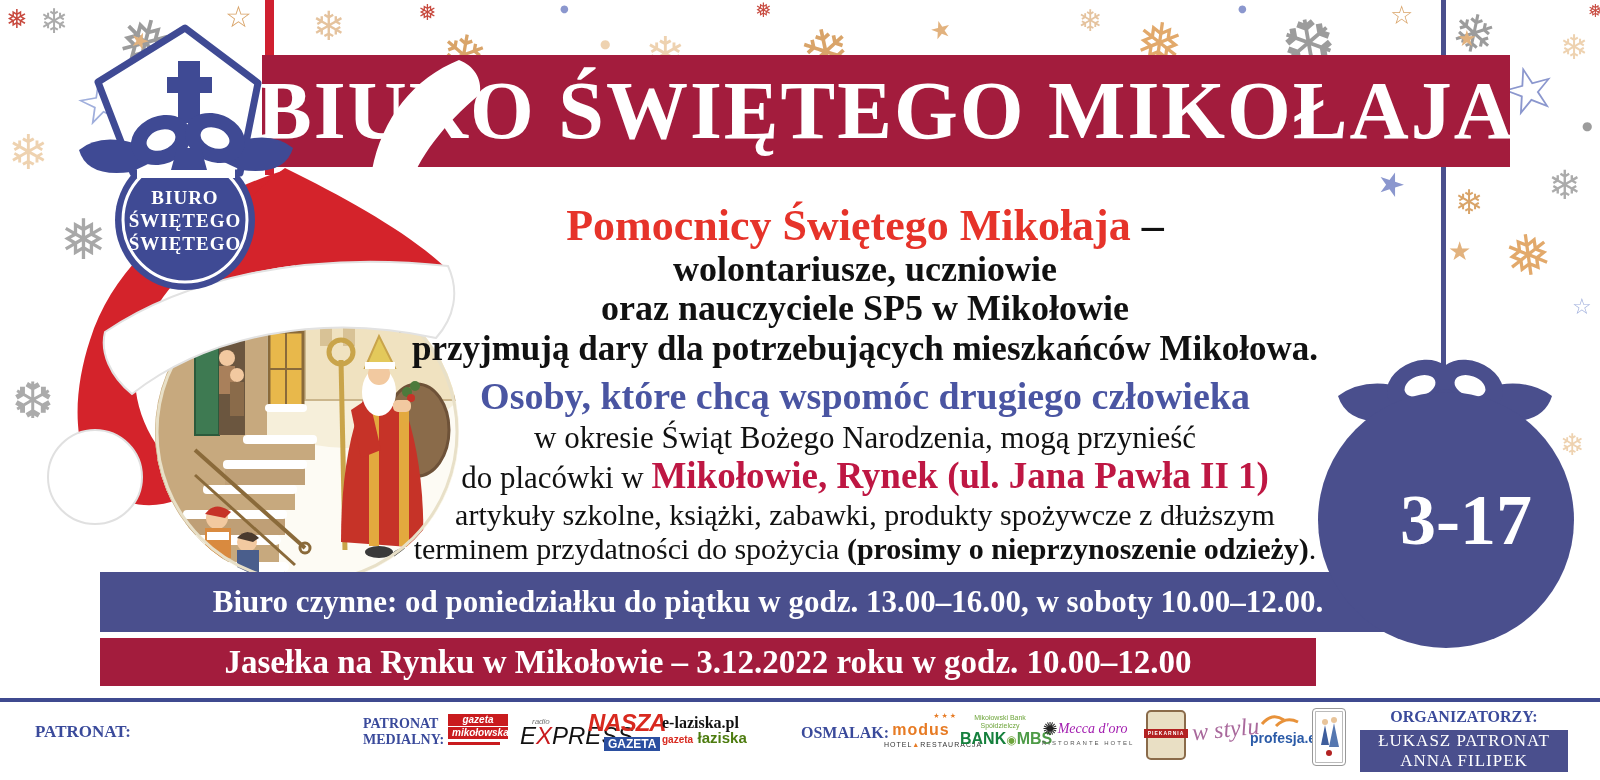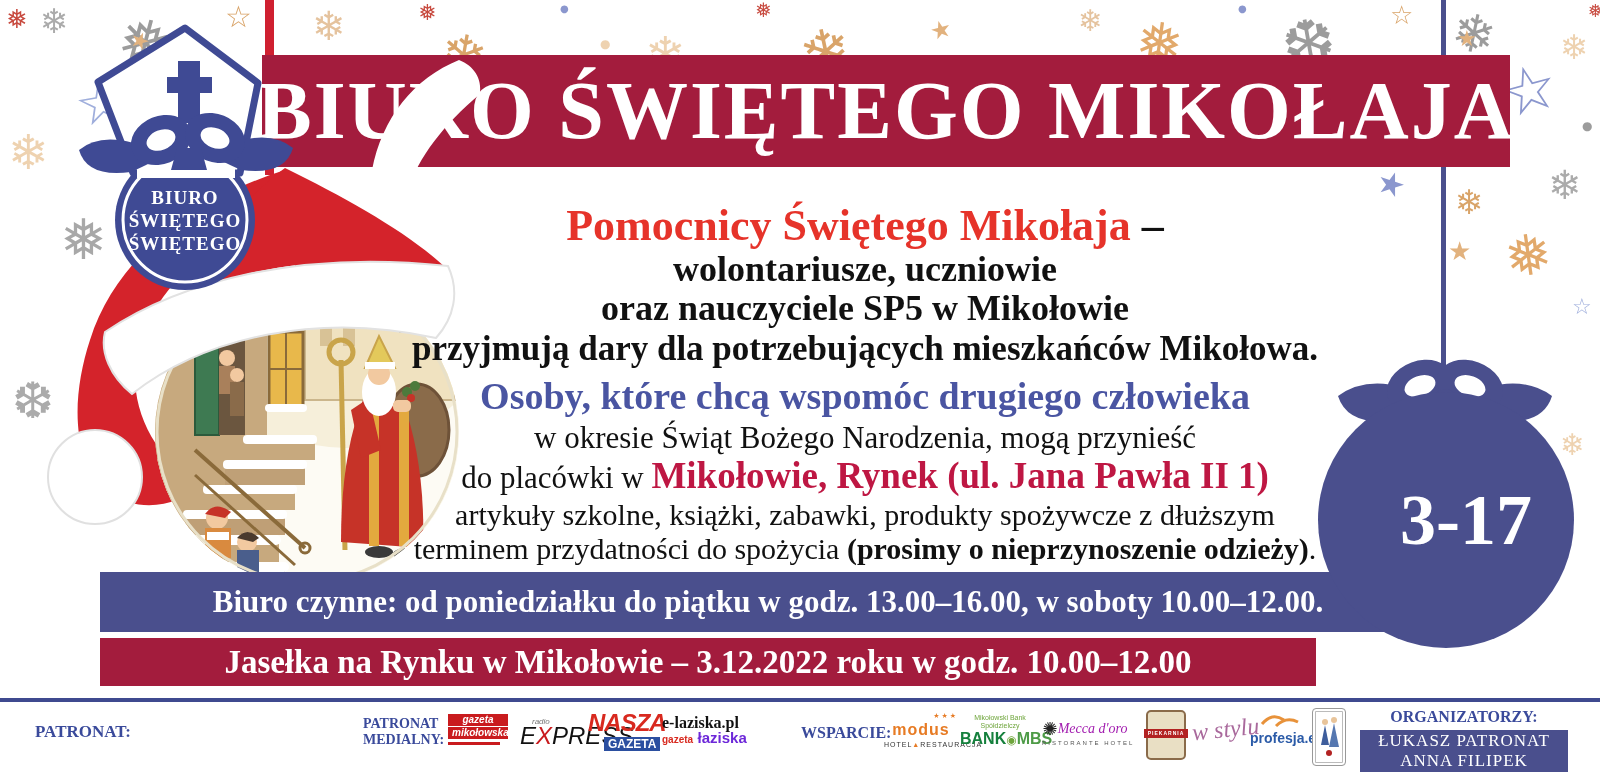--- a/index.html
+++ b/index.html
@@ -297,25 +297,25 @@
 
   <div class="abs logo sans" style="left:588px;top:712px;width:66px;">
     <div style="font-size:24px;font-weight:900;font-style:italic;color:#D8291F;line-height:22px;letter-spacing:-1px;">NASZA</div>
     <div style="font-size:12px;font-weight:bold;color:#fff;background:#2B4FA0;display:inline-block;padding:0 4px;margin-left:16px;line-height:14px;">GAZETA</div>
   </div>
 
   <div class="abs logo" style="left:662px;top:714px;">
     <div style="font-size:16px;font-weight:bold;color:#111;line-height:17px;">e-laziska.pl</div>
     <div class="sans" style="line-height:14px;">
       <span style="font-size:10px;font-weight:bold;color:#D8291F;">gazeta</span>
-      <span style="font-size:15px;font-weight:900;color:#6d28d9;">łaziska</span>
-    </div>
-  </div>
-
-  <div class="abs f-label" style="left:801px;top:724px;font-size:16px;">WSPARCIE:</div>
+      <span style="font-size:15px;font-weight:900;color:#4d7c0f;">łaziska</span>
+    </div>
+  </div>
+
+  <div class="abs f-label" style="left:801px;top:724px;font-size:16px;">OSMALAK:</div>
 
   <div class="abs logo sans" style="left:884px;top:712px;width:74px;text-align:center;">
     <div style="font-size:7px;color:#E77B24;letter-spacing:2px;line-height:7px;text-align:right;">★★★</div>
     <div style="font-size:16px;font-weight:bold;color:#E77B24;line-height:22px;letter-spacing:1px;">modus</div>
     <div style="font-size:7px;color:#333;letter-spacing:1px;line-height:8px;">
       <span>HOTEL</span><span style="color:#E77B24;">▲</span><span>RESTAURACJA</span>
     </div>
   </div>
 
   <div class="abs logo sans" style="left:960px;top:714px;width:80px;text-align:center;">

